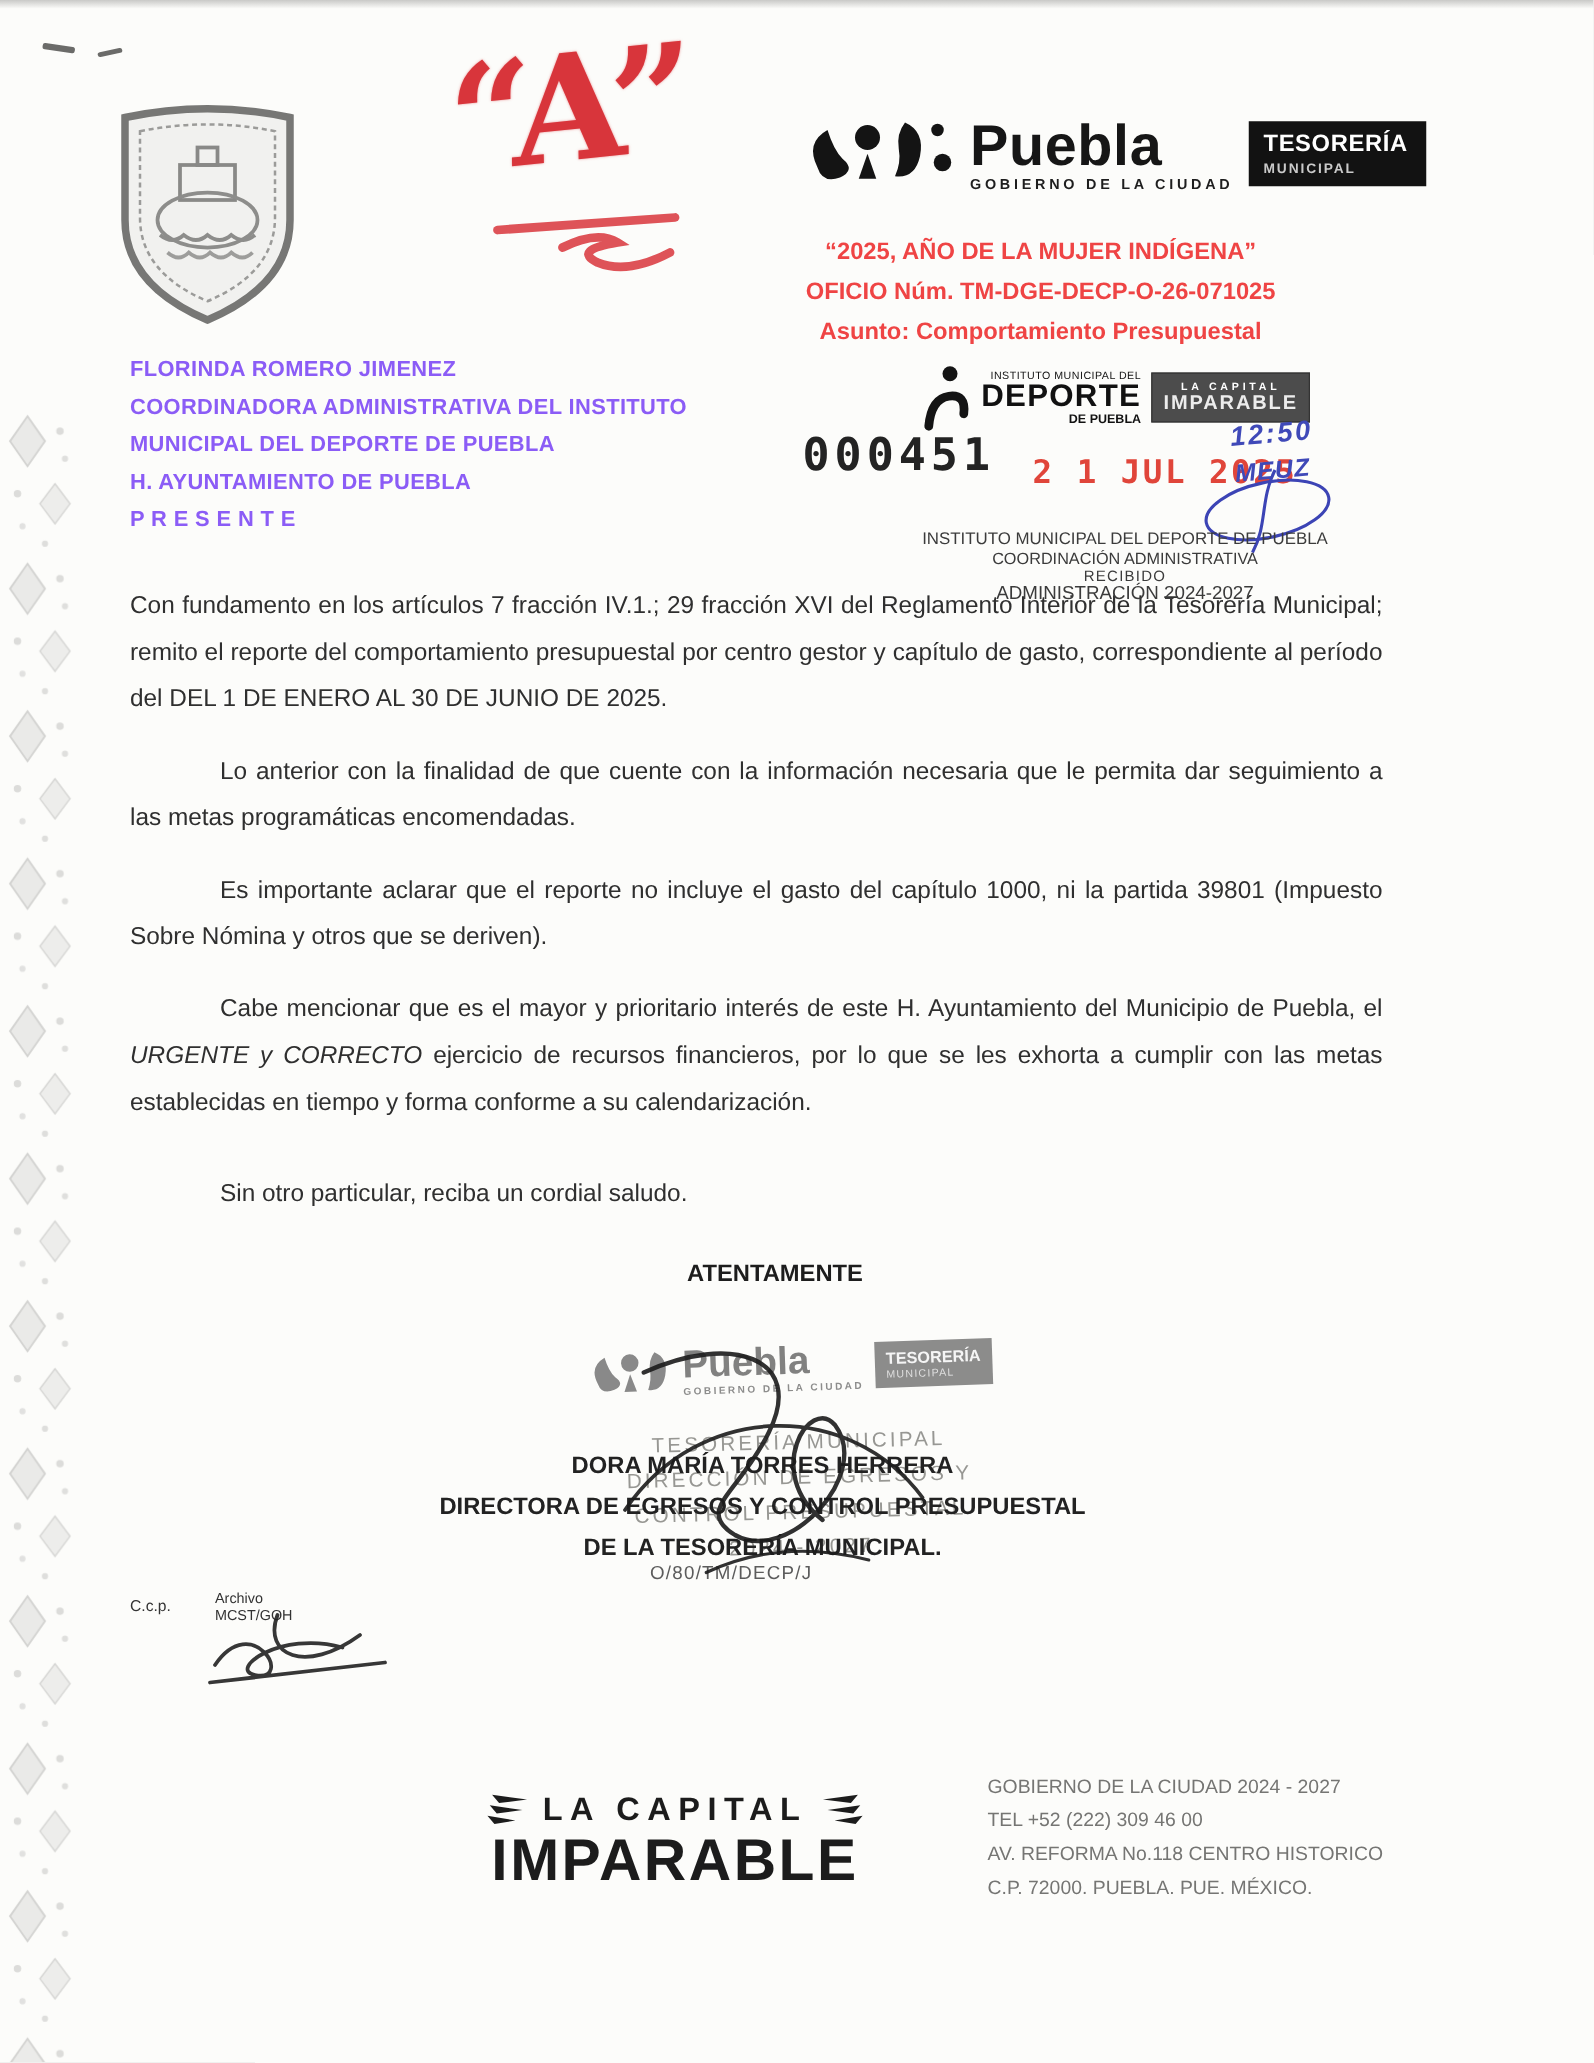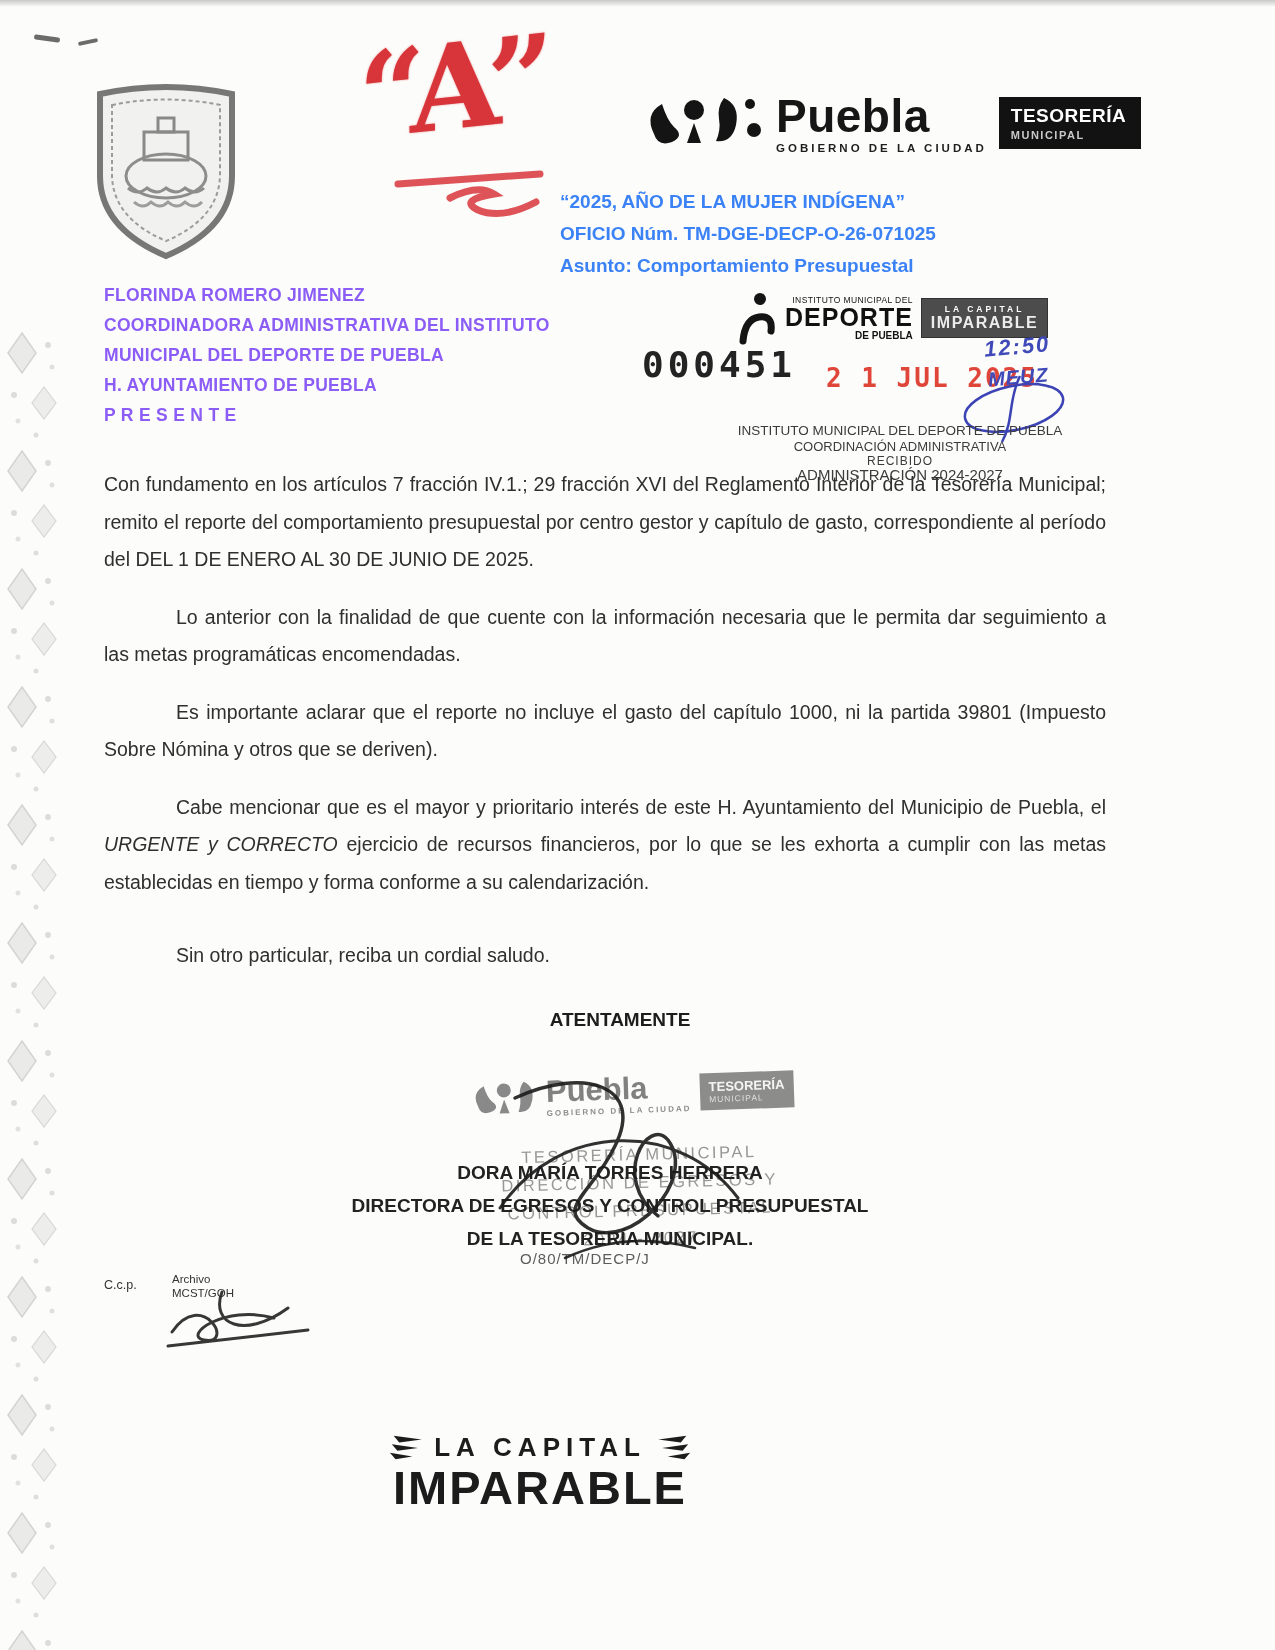--- a/index.html
+++ b/index.html
@@ -26,22 +26,22 @@
   .brand{position:absolute;left:638px;top:90px;display:flex;align-items:center;}
   .brand-icons{margin-right:10px;}
   .brand-word{display:flex;flex-direction:column;}
   .brand-name{font-size:46px;font-weight:800;letter-spacing:.5px;color:#161616;line-height:1;}
   .brand-tagline{font-size:11.5px;font-weight:700;letter-spacing:3px;color:#1e1e1e;margin-top:3px;}
   .tbox{background:#121212;color:#fff;margin-left:12px;padding:9px 12px 8px 12px;min-width:118px;}
   .tbox-top{font-size:19px;font-weight:800;letter-spacing:.5px;line-height:1.1;}
   .tbox-bottom{font-size:11px;font-weight:700;color:#c9c9c9;letter-spacing:1.5px;margin-top:2px;}
 
   
-  .header-meta{position:absolute;left:560px;top:186px;width:545px;text-align:left;
-        font-weight:700;font-size:19px;line-height:32px;color:#3b82f6;}
+  .header-meta{position:absolute;left:560px;top:186px;width:545px;text-align:center;
+        font-weight:700;font-size:19px;line-height:32px;color:#ef4444;}
 
   
   .addressee{position:absolute;left:104px;top:280px;font-weight:700;font-size:17.5px;
         line-height:30px;letter-spacing:.3px;color:#8b5cf6;}
 
   
   .deporte{position:absolute;left:733px;top:291px;display:flex;align-items:center;gap:8px;}
   .dep-text{display:flex;flex-direction:column;align-items:flex-end;}
   .dep-top{font-size:8.5px;font-weight:400;letter-spacing:.4px;color:#111;}
   .dep-main{font-size:25px;font-weight:700;letter-spacing:1px;color:#111;line-height:1;}
@@ -287,13 +287,19 @@
       <span class="capital-top">LA CAPITAL</span>
       <svg width="42" height="28" viewBox="0 0 44 30" xmlns="http://www.w3.org/2000/svg">
         <path d="M2 6 L32 2 L26 9 Z" fill="#1c1c1c"></path>
         <path d="M6 15 L34 11 L28 18 Z" fill="#1c1c1c"></path>
         <path d="M12 24 L36 20 L30 27 Z" fill="#1c1c1c"></path>
       </svg>
     </div>
     <div class="capital-main">IMPARABLE</div>
   </div>
 
+  <div class="contact">
+    <div>GOBIERNO DE LA CIUDAD 2024 - 2027</div>
+    <div>TEL +52 (222) 309 46 00</div>
+    <div>AV. REFORMA No.118 CENTRO HISTORICO</div>
+    <div>C.P. 72000. PUEBLA. PUE. MÉXICO.</div>
+  </div>
 </div>
 
 </body></html>

